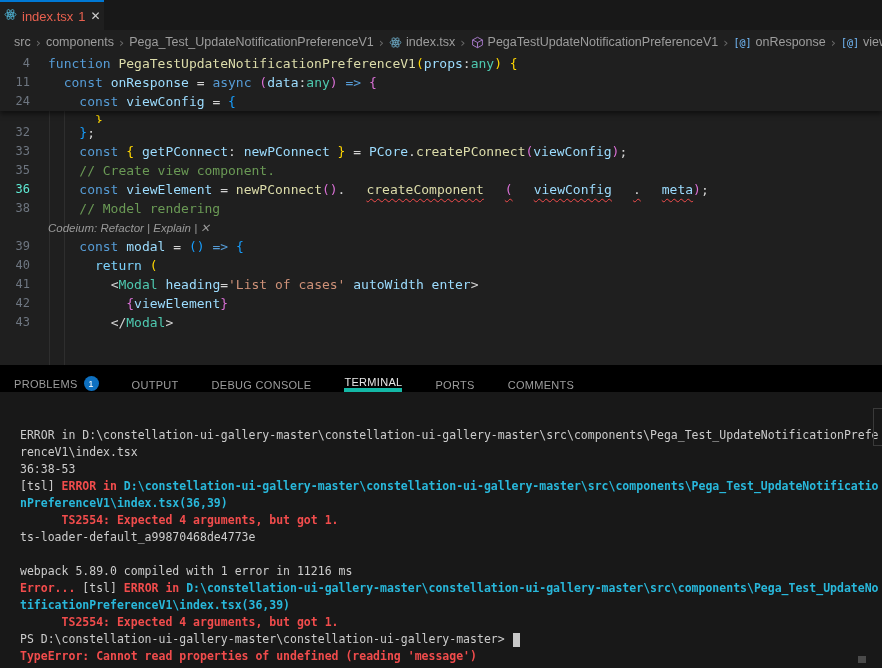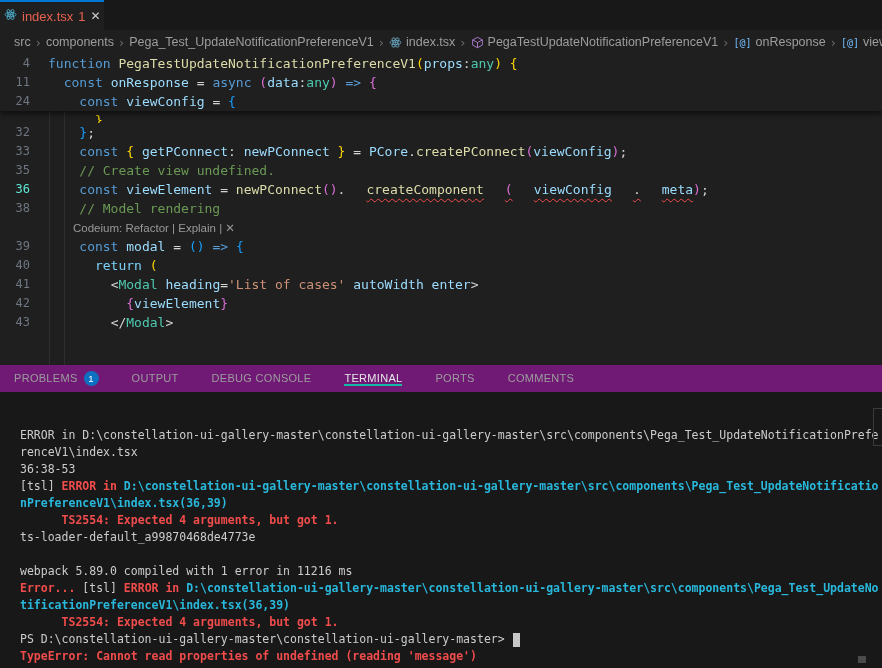--- a/index.html
+++ b/index.html
@@ -25,33 +25,33 @@
             font-family:"DejaVu Sans Mono",monospace; font-size:13px; }
   .row { height:19px; line-height:19px; display:flex; white-space:pre; }
   .num { width:30px; text-align:right; color:#6e7681; flex:none; font-size:12px; }
   .num.act { color:#5eead4; }
   .code { margin-left:18px; }
   .sticky { position:relative; z-index:2; background:#1f1f1f;
             box-shadow:0 3px 5px rgba(0,0,0,.5); }
   .partial { height:12px; overflow:hidden; }
   .guide { position:absolute; top:57px; bottom:0; width:1px; background:rgba(255,255,255,.07); z-index:1; }
   .lensrow { height:19px; line-height:20px; font-family:"Liberation Sans",sans-serif;
-             font-size:11.5px; color:#999; padding-left:73px; cursor:pointer; }
+             font-size:11.5px; color:#999; padding-left:48px; cursor:pointer;font-style:italic; }
   
   .kw{color:#569cd6} .fn{color:#dcdcaa} .vr{color:#9cdcfe} .ty{color:#4ec9b0}
   .st{color:#ce9178} .co{color:#6a9955} .pu{color:#d4d4d4} .ct{color:#7dd3fc}
   .b1{color:#ffd700} .b2{color:#da70d6} .b3{color:#179fff}
   .sq{text-decoration:underline wavy #f14c4c 1px; text-underline-offset:4px;margin-left:21px;}
 
   
-  .panelbar { height:27px; background:#701a75; display:flex; align-items:center;
+  .panelbar { height:27px; background:#000000; display:flex; align-items:flex-end;
               font-size:11px; color:#9d9d9d; padding-left:14px; }
   .ptab { margin-right:33px; display:flex; align-items:center; gap:6px;
           letter-spacing:.3px; cursor:pointer; border-bottom:1px solid transparent; }
-  .ptab.active { color:#e7e7e7; border-bottom:2px solid #14b8a6; }
+  .ptab.active { color:#e7e7e7; border-bottom:4px solid #14b8a6; }
   .badge { background:#0e70c0; color:#fff; border-radius:50%; width:15px; height:15px;
            font-size:9.5px; display:flex; align-items:center; justify-content:center; }
 
   
   .terminal { position:relative; height:276px; background:#181818; color:#cccccc;
               font-family:"DejaVu Sans Mono",monospace; font-size:11.5px;
               padding:35px 0 0 20px; }
   .tline { height:17px; line-height:17px; white-space:pre; overflow:hidden; }
   .w{color:#cccccc} .r{color:#f14c4c;font-weight:bold} .c{color:#29b8db;font-weight:bold}
   .cursor { display:inline-block; width:7px; height:14px; background:#c7c7c7;
@@ -136,21 +136,21 @@
       <div class="row"><div class="num">4</div><div class="code"><span class="kw">function </span><span class="fn">PegaTestUpdateNotificationPreferenceV1</span><span class="b1">(</span><span class="vr">props</span><span class="pu">:</span><span class="ty">any</span><span class="b1">)</span><span class="pu"> </span><span class="b1">{</span></div></div>
       <div class="row"><div class="num">11</div><div class="code"><span class="pu">  </span><span class="kw">const</span><span class="pu"> </span><span class="vr">onResponse</span><span class="pu"> = </span><span class="kw">async</span><span class="pu"> </span><span class="b2">(</span><span class="vr">data</span><span class="pu">:</span><span class="ty">any</span><span class="b2">)</span><span class="pu"> </span><span class="kw">=&gt;</span><span class="pu"> </span><span class="b2">{</span></div></div>
       <div class="row"><div class="num">24</div><div class="code"><span class="pu">    </span><span class="kw">const</span><span class="pu"> </span><span class="vr">viewConfig</span><span class="pu"> = </span><span class="b3">{</span></div></div>
     </div>
   <div id="lines">
       <div class="partial">
         <div class="row"><div class="num"></div><div class="code"><span class="pu">      </span><span class="b1">}</span></div></div>
       </div>
       <div class="row"><div class="num">32</div><div class="code"><span class="pu">    </span><span class="b3">}</span><span class="pu">;</span></div></div>
       <div class="row"><div class="num">33</div><div class="code"><span class="pu">    </span><span class="kw">const</span><span class="pu"> </span><span class="b1">{</span><span class="pu"> </span><span class="vr">getPConnect</span><span class="pu">: </span><span class="vr">newPConnect</span><span class="pu"> </span><span class="b1">}</span><span class="pu"> = </span><span class="vr">PCore</span><span class="pu">.</span><span class="fn">createPConnect</span><span class="b2">(</span><span class="vr">viewConfig</span><span class="b2">)</span><span class="pu">;</span></div></div>
-      <div class="row"><div class="num">35</div><div class="code"><span class="pu">    </span><span class="co">// Create view undefined.</span></div></div>
+      <div class="row"><div class="num">35</div><div class="code"><span class="pu">    </span><span class="co">// Create view component.</span></div></div>
       <div class="row"><div class="num act">36</div><div class="code"><span class="pu">    </span><span class="kw">const</span><span class="pu"> </span><span class="vr">viewElement</span><span class="pu"> = </span><span class="fn">newPConnect</span><span class="b2">(</span><span class="b2">)</span><span class="pu">.</span><span class="fn sq">createComponent</span><span class="b2 sq">(</span><span class="vr sq">viewConfig</span><span class="pu sq">.</span><span class="vr sq">meta</span><span class="b2">)</span><span class="pu">;</span></div></div>
       <div class="row"><div class="num">38</div><div class="code"><span class="pu">    </span><span class="co">// Model rendering</span></div></div>
       <div class="lensrow">Codeium: Refactor | Explain | ✕</div>
       <div class="row"><div class="num">39</div><div class="code"><span class="pu">    </span><span class="kw">const</span><span class="pu"> </span><span class="vr">modal</span><span class="pu"> = </span><span class="b3">(</span><span class="b3">)</span><span class="pu"> </span><span class="kw">=&gt;</span><span class="pu"> </span><span class="b3">{</span></div></div>
       <div class="row"><div class="num">40</div><div class="code"><span class="pu">      </span><span class="ct">return</span><span class="pu"> </span><span class="b1">(</span></div></div>
       <div class="row"><div class="num">41</div><div class="code"><span class="pu">        </span><span class="pu">&lt;</span><span class="ty">Modal</span><span class="pu"> </span><span class="vr">heading</span><span class="pu">=</span><span class="st">'List of cases'</span><span class="pu"> </span><span class="vr">autoWidth</span><span class="pu"> </span><span class="vr">enter</span><span class="pu">&gt;</span></div></div>
       <div class="row"><div class="num">42</div><div class="code"><span class="pu">          </span><span class="b2">{</span><span class="vr">viewElement</span><span class="b2">}</span></div></div>
       <div class="row"><div class="num">43</div><div class="code"><span class="pu">        </span><span class="pu">&lt;/</span><span class="ty">Modal</span><span class="pu">&gt;</span></div></div>
     </div>
 </div>

